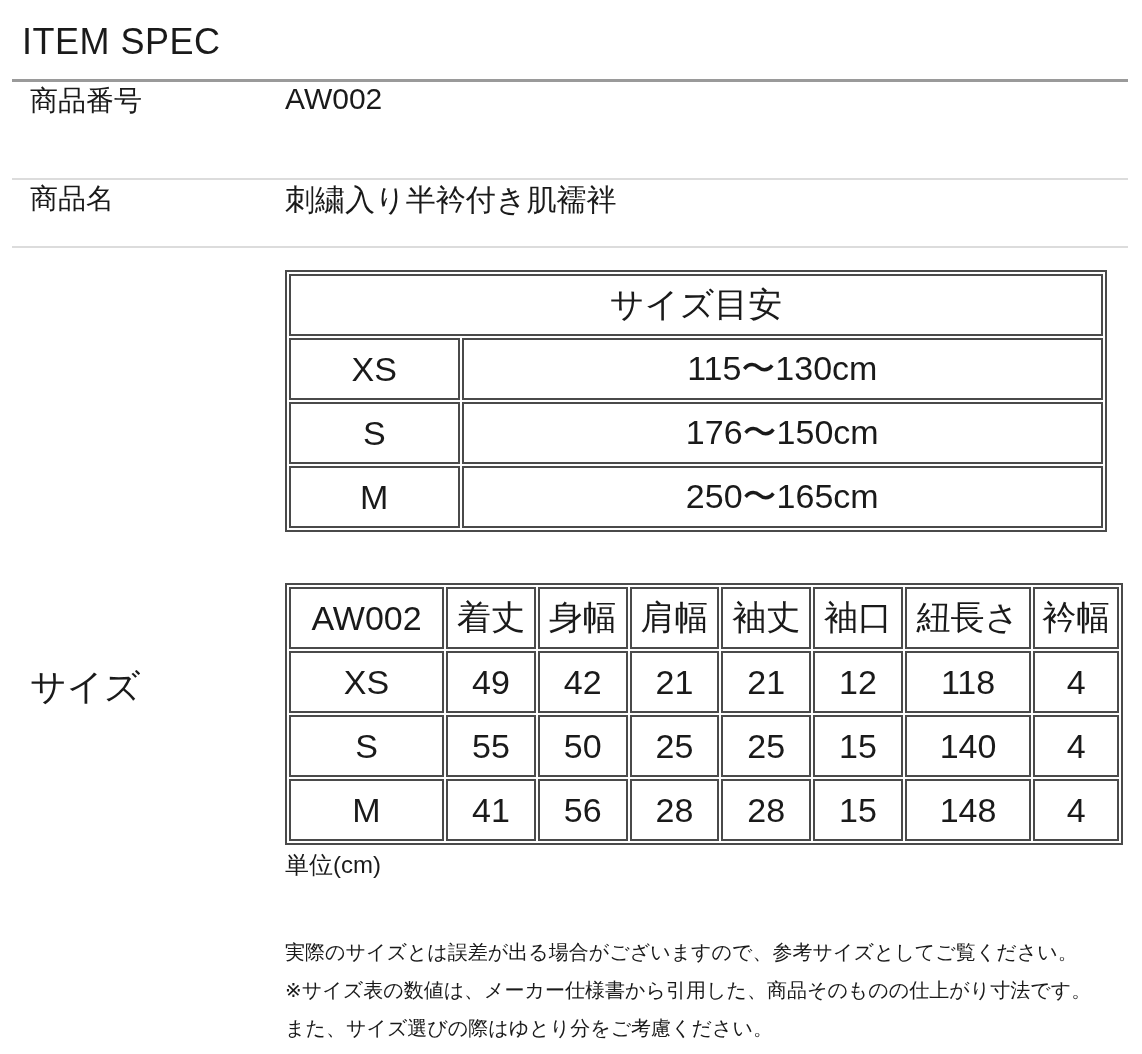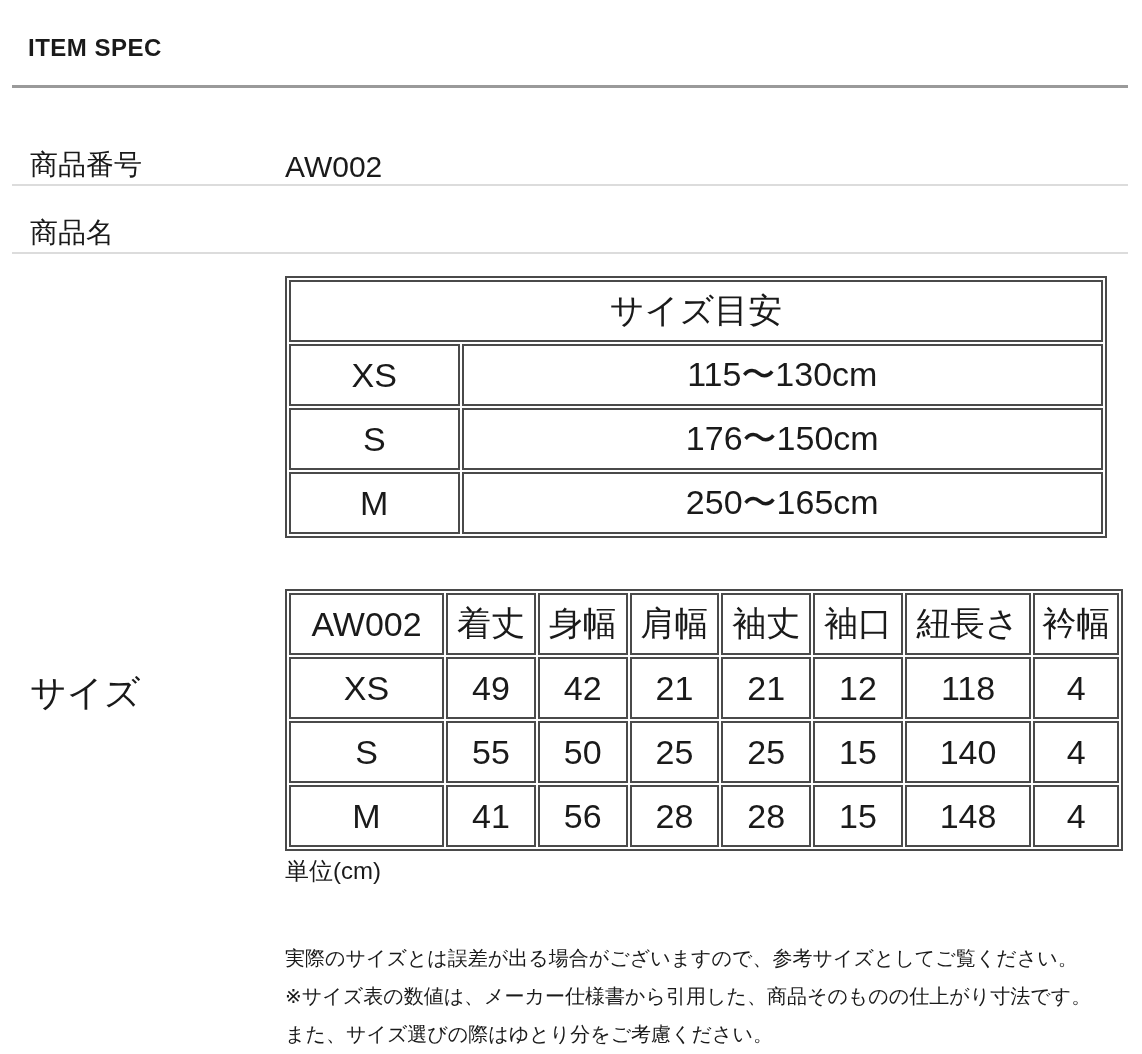--- a/index.html
+++ b/index.html
@@ -14,43 +14,43 @@
     color: #1a1a1a;
     overflow: hidden;
   }
   .page {
     position: relative;
     width: 1142px;
     height: 1054px;
     background: #ffffff;
   }
   .title {
-    margin: 16px;
+    margin: 10px;
     padding: 16px 0 0 12px;
-    font-size: 24px;
+    font-size: 36px;
     line-height: 32px;
-    font-weight: 700;
+    font-weight: 400;
     letter-spacing: 0.5px;
   }
   .divider {
     margin-left: 12px;
     margin-right: 14px;
   }
   .divider.dark {
     margin-top: 21px;
     height: 3px;
     background: #9a9a9a;
   }
   .divider.light {
     height: 2px;
     background: #dcdcdc;
   }
   .field-row {
     display: flex;
-    align-items: flex-end;
+    align-items: flex-start;
     padding-left: 30px;
   }
   .field-row.row1 { height: 96px; }
   .field-row.row2 { height: 66px; }
   .field-label {
     width: 255px;
     font-size: 28px;
     flex: none;
   }
   .field-value {
@@ -112,20 +112,21 @@
   <div class="divider dark"></div>
 
   <div class="field-row row1">
     <div class="field-label">商品番号</div>
     <div class="field-value">AW002</div>
   </div>
   <div class="divider light"></div>
 
   <div class="field-row row2">
     <div class="field-label">商品名</div>
+    <div class="field-value">刺繍入り半衿付き肌襦袢</div>
   </div>
   <div class="divider light"></div>
 
   <div class="size-section">
     <div class="side-label">サイズ</div>
 
     <div class="size-content">
 
       <table class="tbl guide">
         <tbody>

